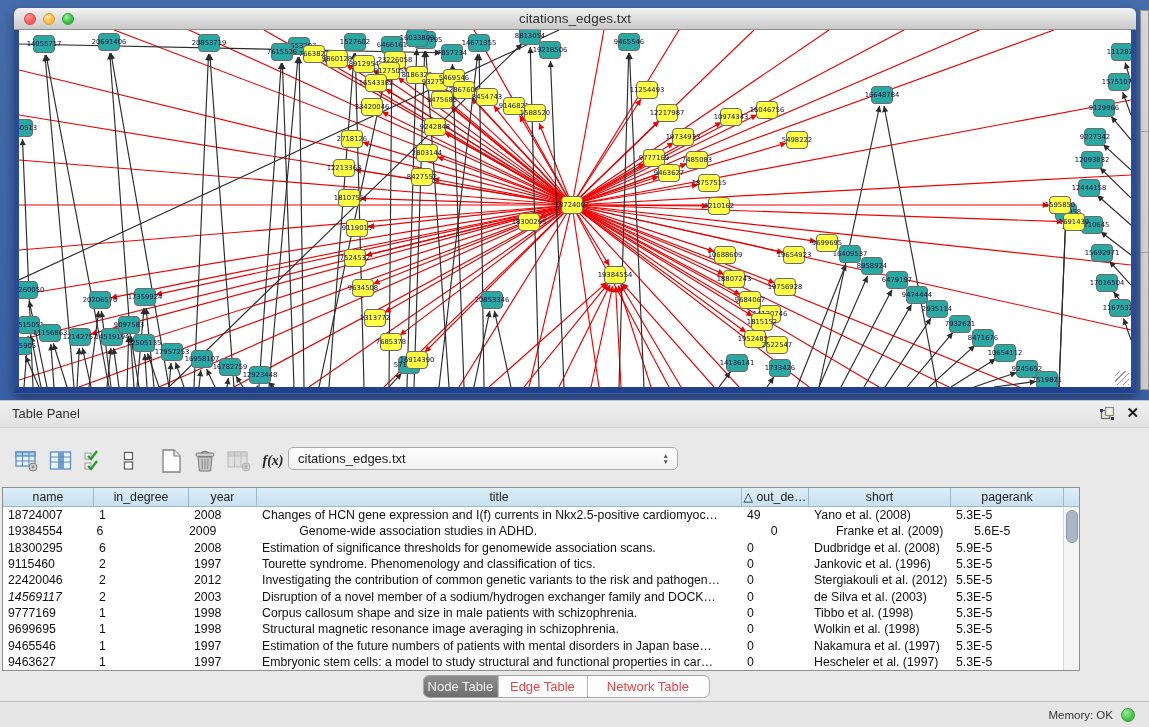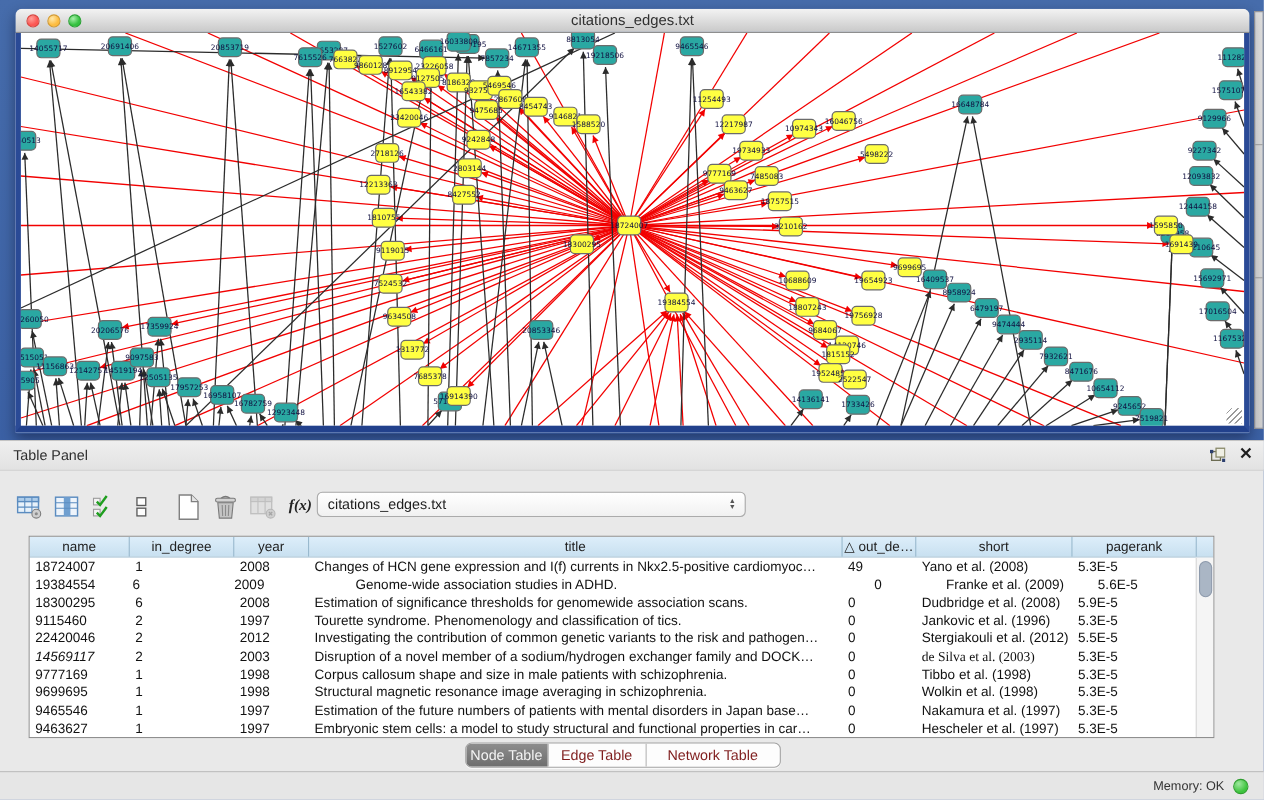--- a/index.html
+++ b/index.html
@@ -35,32 +35,32 @@
   .close-btn{font-size:15px;font-weight:bold;color:#1d1d1d;line-height:16px;cursor:default;}
   
   .toolbar{position:absolute;left:10px;top:44px;height:32px;display:flex;align-items:center;}
   .tbtn{width:34px;height:30px;display:flex;align-items:center;justify-content:center;background:transparent;border:none;padding:0;}
   .fx{font-family:"Liberation Serif",serif;font-style:italic;font-size:14px;font-weight:bold;color:#222;}
   .combo{position:absolute;left:278px;top:2px;width:390px;height:23px;border:1px solid #ababab;border-radius:5px;
        background:linear-gradient(#ffffff,#f1f1f1);box-sizing:border-box;display:flex;align-items:center;}
   .combo .val{flex:1;font-size:13px;color:#1c1c1c;padding-left:9px;}
   .stepper{display:flex;flex-direction:column;line-height:6px;font-size:6.5px;color:#555;padding-right:8px;}
   
-  .table-wrap{position:absolute;left:26px;top:86px;width:1078px;height:184px;border:1px solid #8f8f8f;background:#fff;box-sizing:border-box;overflow:hidden;}
+  .table-wrap{position:absolute;left:2px;top:86px;width:1078px;height:184px;border:1px solid #8f8f8f;background:#fff;box-sizing:border-box;overflow:hidden;}
   .thead{display:flex;height:19px;background:linear-gradient(#ddeefa,#c8e0f0);border-bottom:1px solid #9ab8cc;box-sizing:border-box;}
   .hcell{font-size:12.3px;color:#222;text-align:center;line-height:18px;border-right:1px solid #99b9ce;box-sizing:border-box;
        white-space:nowrap;overflow:hidden;}
   .trow{display:flex;height:16.35px;background:#fff;}
   .tcell{font-size:12.3px;color:#111;line-height:16px;padding-left:5px;box-sizing:border-box;white-space:nowrap;overflow:hidden;}
   .vscroll{position:absolute;right:0;top:19px;bottom:0;width:15px;background:#f5f5f5;border-left:1px solid #d8d8d8;}
   .vthumb{position:absolute;left:2px;top:3px;width:10px;height:31px;border-radius:6px;background:#aab6c5;border:1px solid #8d9aac;}
   
   .tabs{position:absolute;left:50%;top:274px;transform:translateX(-53%);display:flex;height:21px;
        border:1px solid #a3a3a3;border-radius:6px;overflow:hidden;background:#fdfdfd;box-shadow:0 1px 0 rgba(255,255,255,.7);}
-  .tab{font-size:13px;color:#7f1d1d;display:flex;align-items:center;justify-content:center;}
+  .tab{font-size:13px;color:#ef4444;display:flex;align-items:center;justify-content:center;}
   .tab.sel{background:linear-gradient(#8d8d8d,#6e6e6e);color:#f4f4f4;}
   .tab+.tab{border-left:1px solid #b5b5b5;}
   
   .statusbar{position:absolute;left:0;top:300px;width:100%;height:27px;background:#e6e6e6;border-top:1px solid #bdbdbd;box-sizing:border-box;}
   .mem{position:absolute;right:36px;top:7px;font-size:11.5px;color:#333;}
   .memdot{position:absolute;right:14px;top:6px;width:14px;height:14px;border-radius:50%;
        background:radial-gradient(circle at 35% 30%,#9fe89f,#3ec43e 65%);border:1px solid #2f9e2f;box-sizing:border-box;}
 </style>
 </head>
 <body>
@@ -990,21 +990,21 @@
             <div class="tcell" style="width: 67px;">0</div>
             <div class="tcell" style="width: 142px;">Stergiakouli et al. (2012)</div>
             <div class="tcell" style="width: 113px;">5.5E-5</div>
           </div>
           <div class="trow">
             <div class="tcell" style="width: 91px; font-style: italic;">14569117</div>
             <div class="tcell" style="width: 95px;">2</div>
             <div class="tcell" style="width: 68px;">2003</div>
             <div class="tcell" style="width: 485px;">Disruption of a novel member of a sodium/hydrogen exchanger family and DOCK…</div>
             <div class="tcell" style="width: 67px;">0</div>
-            <div class="tcell" style="width: 142px; font-family: Liberation Serif, serif;">de Silva et al. (2003)</div>
+            <div class="tcell" style="width: 142px;">de Silva et al. (2003)</div>
             <div class="tcell" style="width: 113px;">5.3E-5</div>
           </div>
           <div class="trow">
             <div class="tcell" style="width: 91px;">9777169</div>
             <div class="tcell" style="width: 95px;">1</div>
             <div class="tcell" style="width: 68px;">1998</div>
             <div class="tcell" style="width: 485px;">Corpus callosum shape and size in male patients with schizophrenia.</div>
             <div class="tcell" style="width: 67px;">0</div>
             <div class="tcell" style="width: 142px;">Tibbo et al. (1998)</div>
             <div class="tcell" style="width: 113px;">5.3E-5</div>

